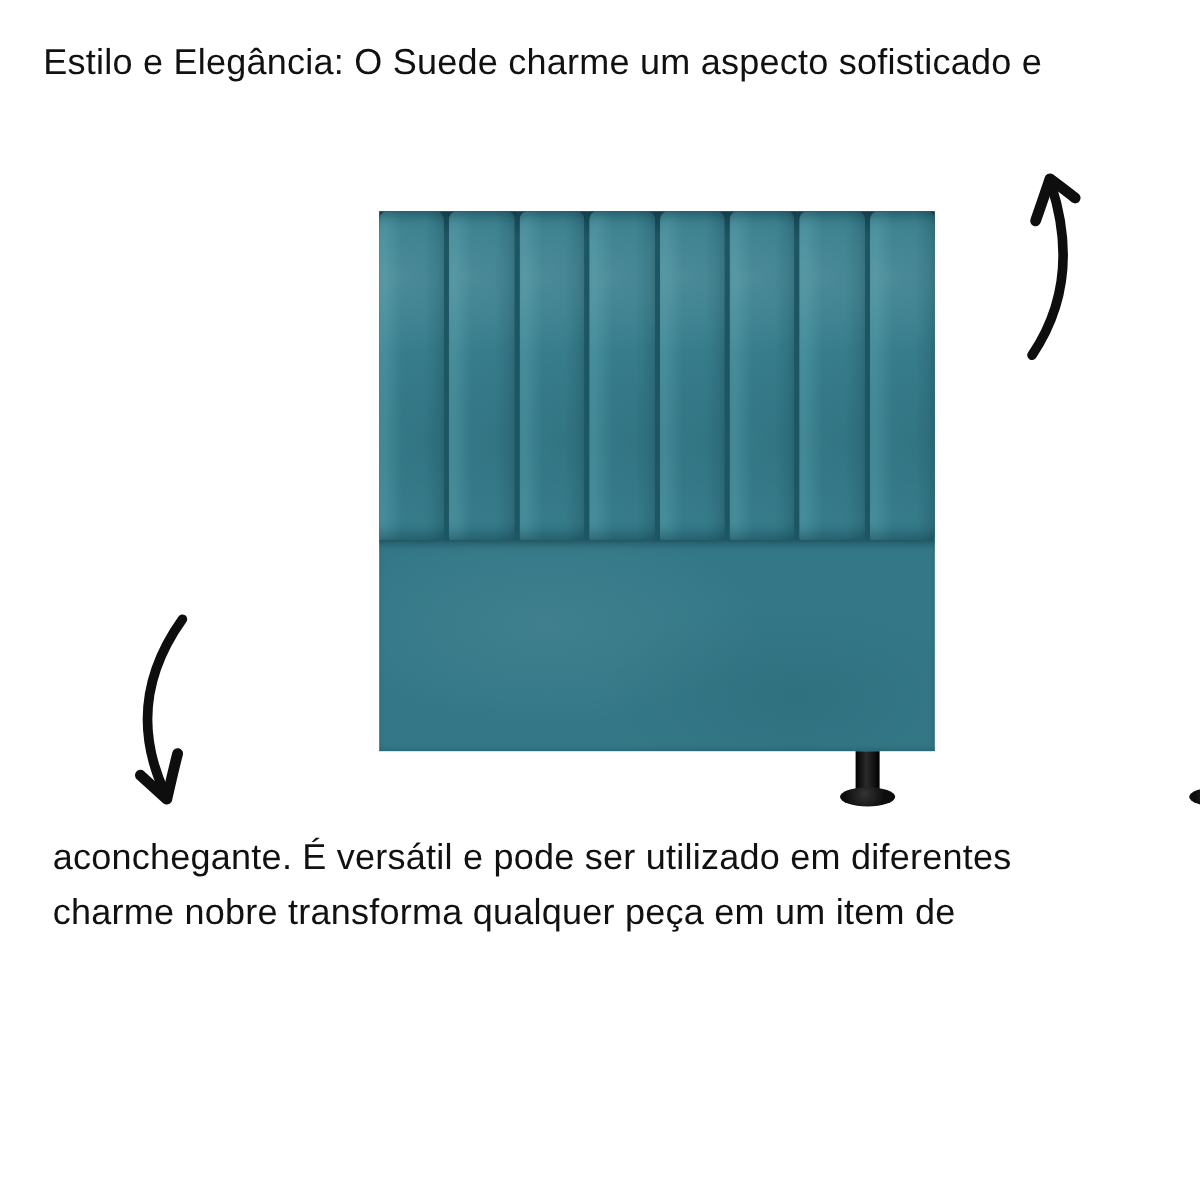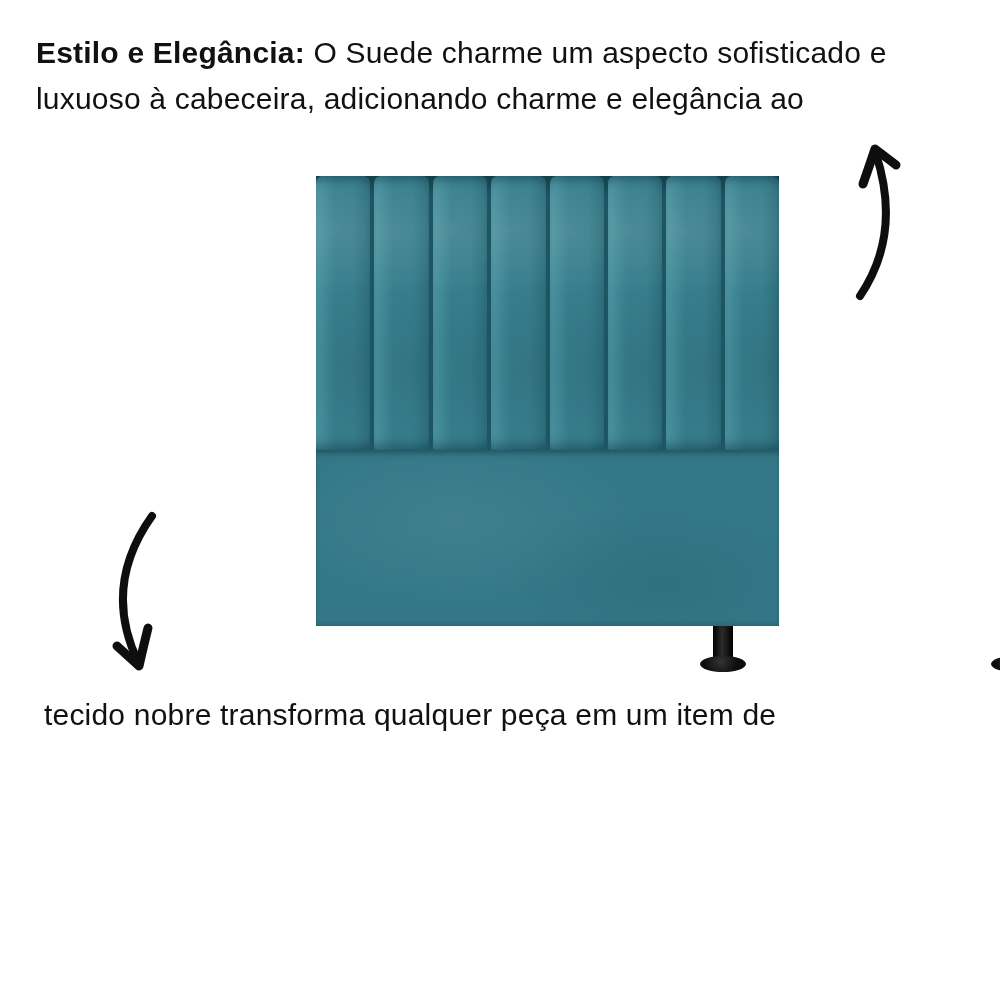--- a/index.html
+++ b/index.html
@@ -28,21 +28,21 @@
 
   
   .para{
     position:absolute;
     font-size:30px;
     line-height:46px;
     color:var(--text);
     letter-spacing:.2px;
   }
   .para .line{white-space:nowrap;}
-  .para .lead{font-weight:700;}
+  .para .lead{font-weight:400;}
   .para-top{left:36px;top:30px;}
   .para-bottom{left:44px;top:692px;}
 
   
   .headboard{
     position:absolute;
     left:316px;top:176px;
     width:463px;height:450px;
   }
   .channels{
@@ -108,21 +108,20 @@
 </head>
 <body>
 
 <div class="canvas">
 
   <div class="para para-top">
     <div class="line">
       <span class="lead">Estilo e Elegância:</span>
       <span>O Suede charme um aspecto sofisticado e</span>
     </div>
-    <div class="line">luxuoso à cabeceira, adicionando charme e elegância ao</div>
   </div>
 
   <div class="arrow arrow-up">
     <svg width="64" height="172" viewBox="0 0 64 172">
       <path d="M14 162 Q 56 100 30 20" fill="none" stroke="var(--arrow-black)" stroke-width="8" stroke-linecap="round"></path>
       <path d="M17 50 Q 24 30 29 15 Q 41 24 50 31" fill="none" stroke="var(--arrow-black)" stroke-width="9" stroke-linecap="round" stroke-linejoin="round"></path>
     </svg>
   </div>
 
   <div class="headboard">
@@ -148,16 +147,17 @@
   </div>
 
   <div class="arrow arrow-down">
     <svg width="62" height="178" viewBox="0 0 62 178">
       <path d="M54 18 Q 4 88 40 164" fill="none" stroke="var(--arrow-black)" stroke-width="8" stroke-linecap="round"></path>
       <path d="M19 148 Q 30 158 41 168 Q 46 146 50 130" fill="none" stroke="var(--arrow-black)" stroke-width="9" stroke-linecap="round" stroke-linejoin="round"></path>
     </svg>
   </div>
 
   <div class="para para-bottom">
-    <div class="line">tecido nobre transforma qualquer peça em um item de</div>
+    <div class="line">aconchegante. É versátil e pode ser utilizado em diferentes</div>
+    <div class="line">charme nobre transforma qualquer peça em um item de</div>
   </div>
 
 </div>
 
 </body></html>

